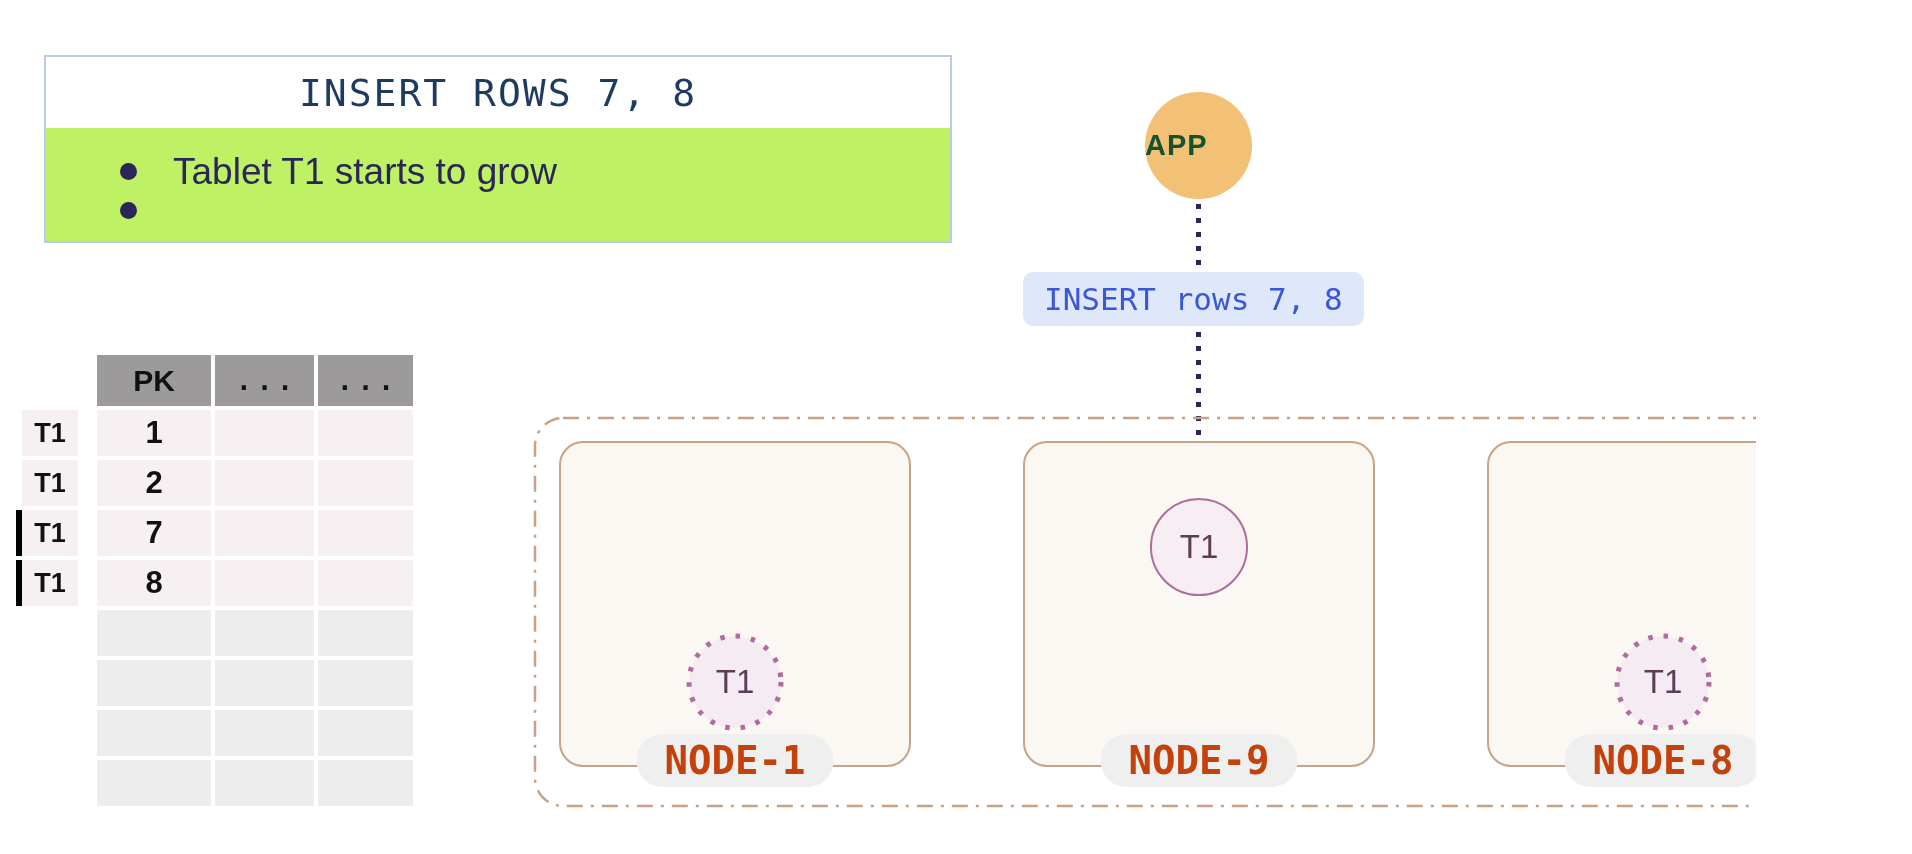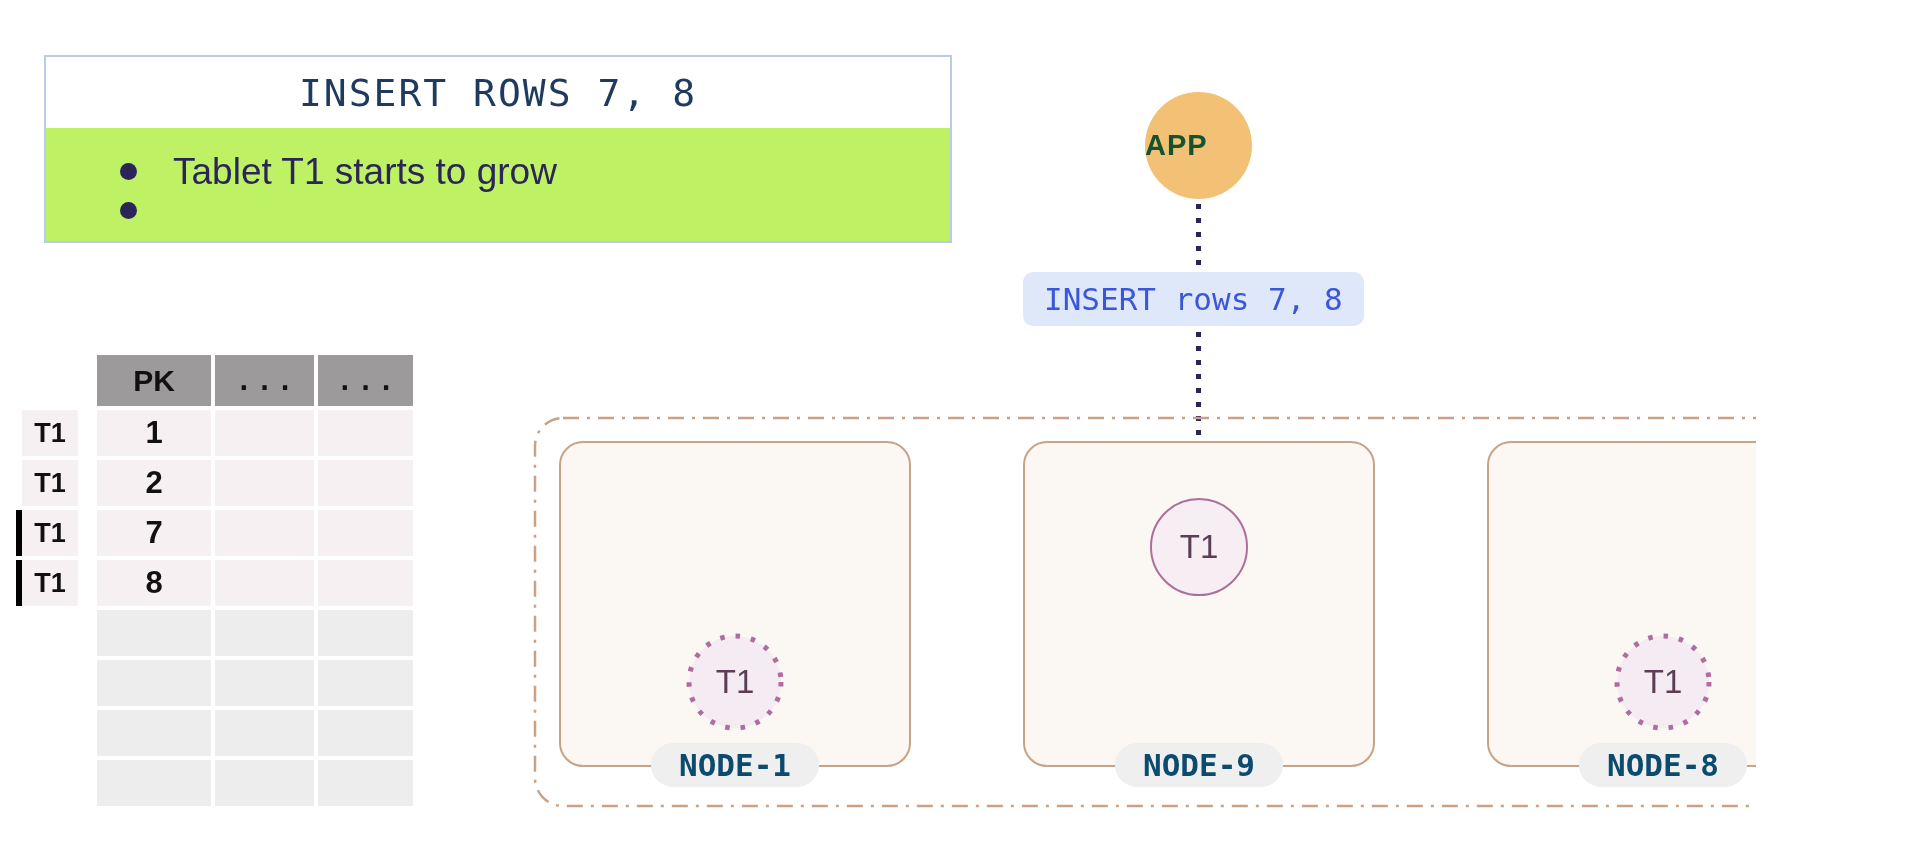--- a/index.html
+++ b/index.html
@@ -77,21 +77,21 @@
   .node {
     position:absolute; top:441px; width:352px; height:326px; box-sizing:border-box;
     background:#fbf7f3; border:2.5px solid #c5a488; border-radius:24px;
   }
   .node.n1 { left:559px; }
   .node.n2 { left:1023px; }
   .node.n3 { left:1487px; }
   .node-pill {
     position:absolute; left:50%; bottom:-22px; transform:translateX(-50%);
     background:#efefef; border-radius:26px; padding:4px 28px; white-space:nowrap;
-    font-family:"DejaVu Sans Mono", monospace; font-weight:bold; font-size:31px; color:#0c4a6e;
+    font-family:"DejaVu Sans Mono", monospace; font-weight:bold; font-size:39px; color:#c2410c;
   }
   .tablet {
     position:absolute; left:50%; transform:translateX(-50%);
     width:98px; height:98px; display:flex; align-items:center; justify-content:center;
   }
   .tablet .tlabel {
     position:absolute; font-size:33px; color:#5c3d55; font-family:"Liberation Sans", sans-serif;
   }
   .tablet.leader {
     top:55px; border-radius:50%; background:#f6eef3; border:2.5px solid #ad6f99; box-sizing:border-box;

